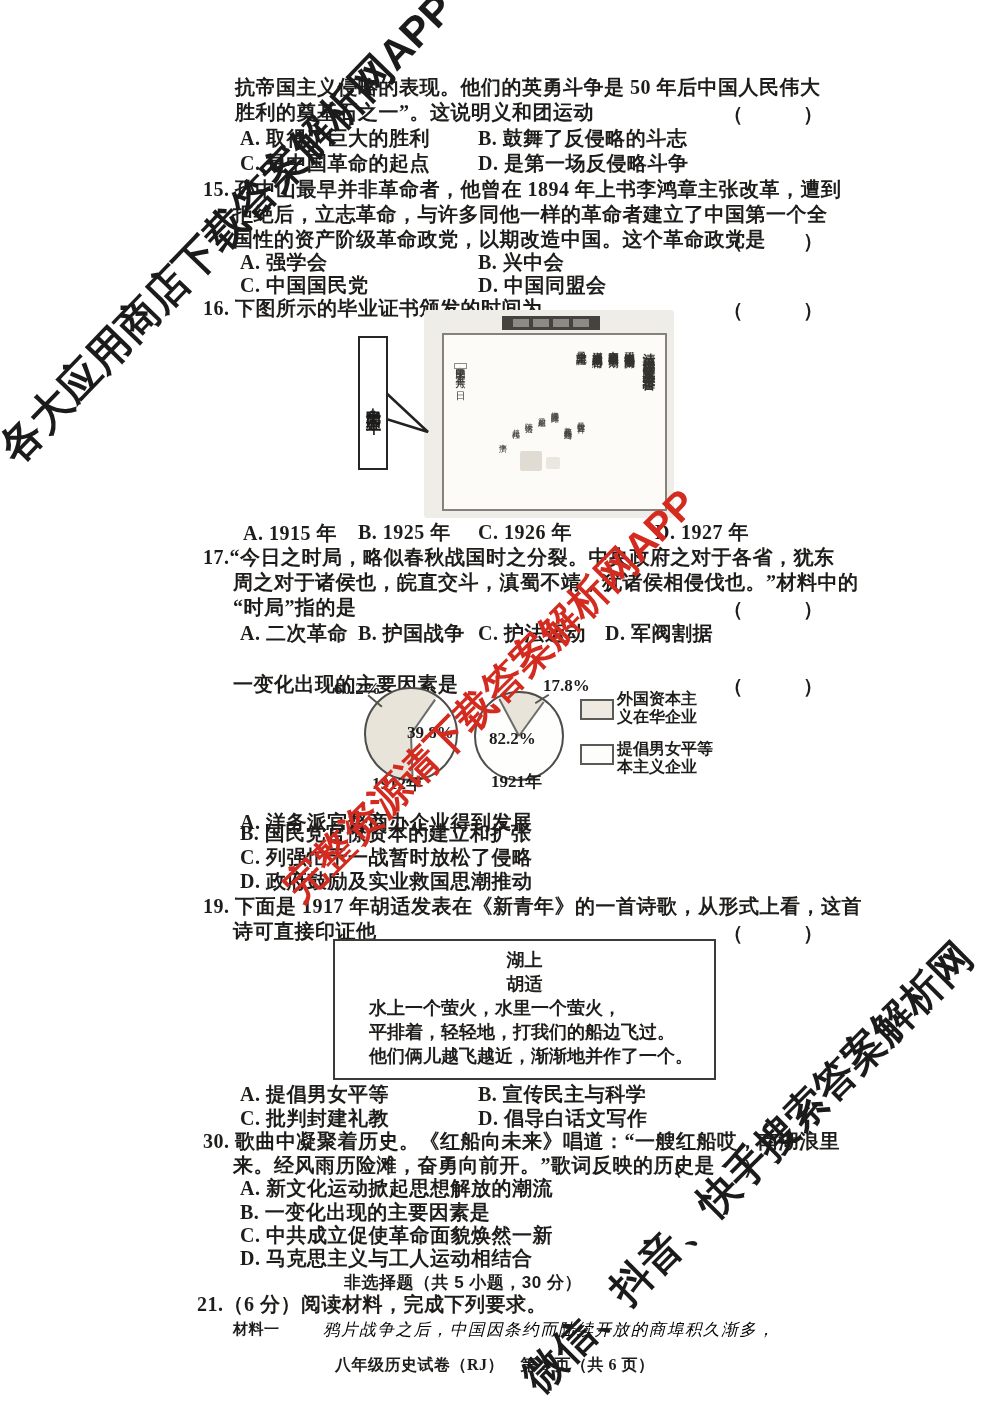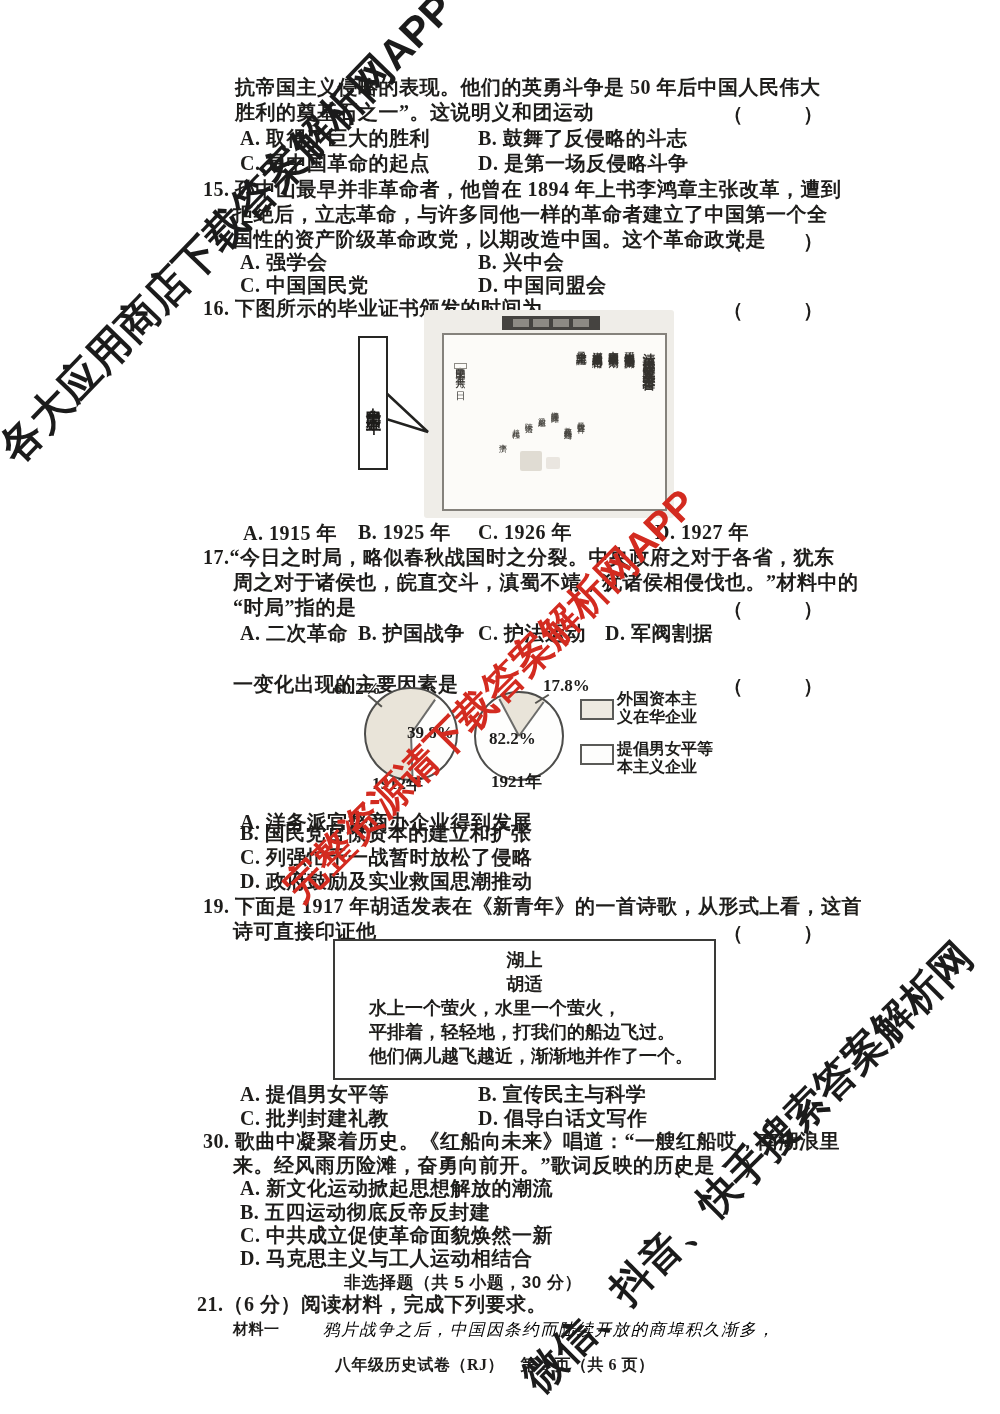--- a/index.html
+++ b/index.html
@@ -172,21 +172,21 @@
 
   <div class="ln" style="left:240px;top:1083px">A. 提倡男女平等</div>
   <div class="ln" style="left:478px;top:1083px">B. 宣传民主与科学</div>
   <div class="ln" style="left:240px;top:1107px">C. 批判封建礼教</div>
   <div class="ln" style="left:478px;top:1107px">D. 倡导白话文写作</div>
 
   <div class="ln" style="left:203px;top:1130px">30. 歌曲中凝聚着历史。《红船向未来》唱道：“一艘红船哎，南湖浪里</div>
   <div class="ln" style="left:233px;top:1154px">来。经风雨历险滩，奋勇向前开。”歌词反映的历史是</div>
   <div class="bk" style="left:663px;top:1154px">（　　　）</div>
   <div class="ln" style="left:240px;top:1177px">A. 新文化运动掀起思想解放的潮流</div>
-  <div class="ln" style="left:240px;top:1201px">B. 五四运动彻底反帝反封建</div>
+  <div class="ln" style="left:240px;top:1201px">B. 一变化出现的主要因素是</div>
   <div class="ln" style="left:240px;top:1224px">C. 中共成立促使革命面貌焕然一新</div>
   <div class="ln" style="left:240px;top:1247px">D. 马克思主义与工人运动相结合</div>
 
   <div class="ln sans" style="left:200px;top:1271px;width:526px;text-align:center;font-size:17px">非选择题（共 5 小题，30 分）</div>
 
   <div class="ln" style="left:197px;top:1293px">21.（6 分）阅读材料，完成下列要求。</div>
   <div class="ln sans" style="left:233px;top:1317px;font-size:15px">材料一</div>
   <div class="ln kai" style="left:323px;top:1318px">鸦片战争之后，中国因条约而陆续开放的商埠积久渐多，</div>
 
   <div class="ln" style="left:335px;top:1353px;font-size:16px">八年级历史试卷（RJ）　第 3 页（共 6 页）</div>

